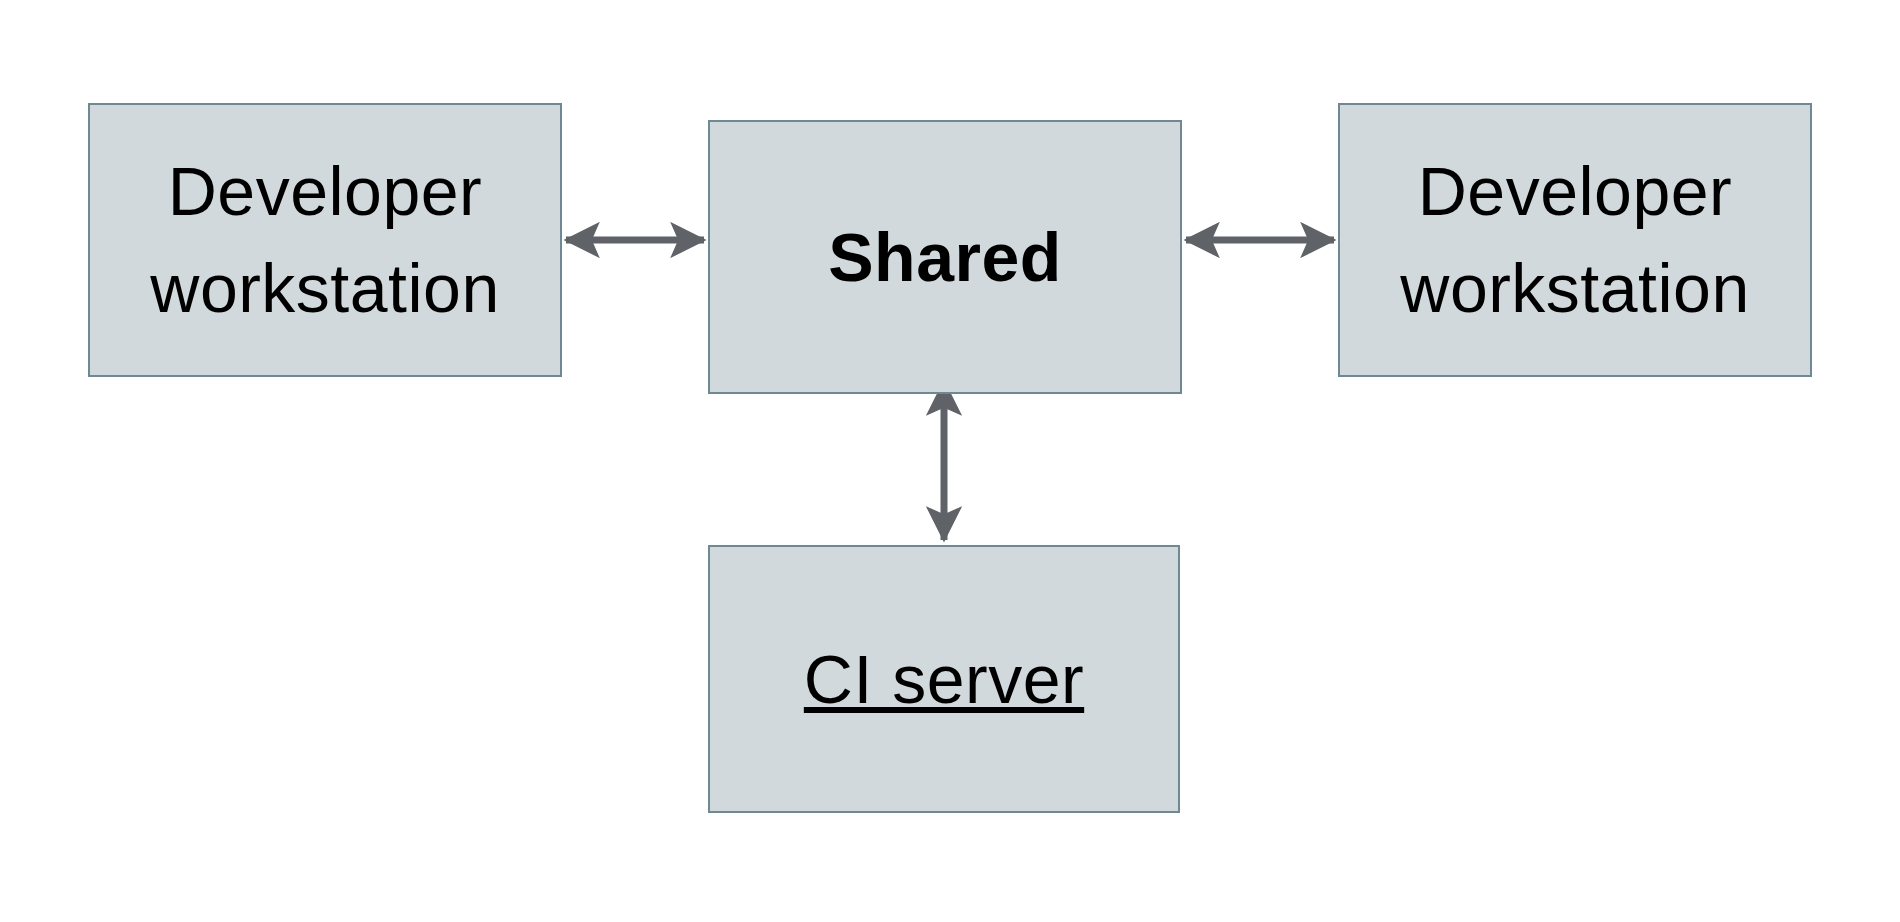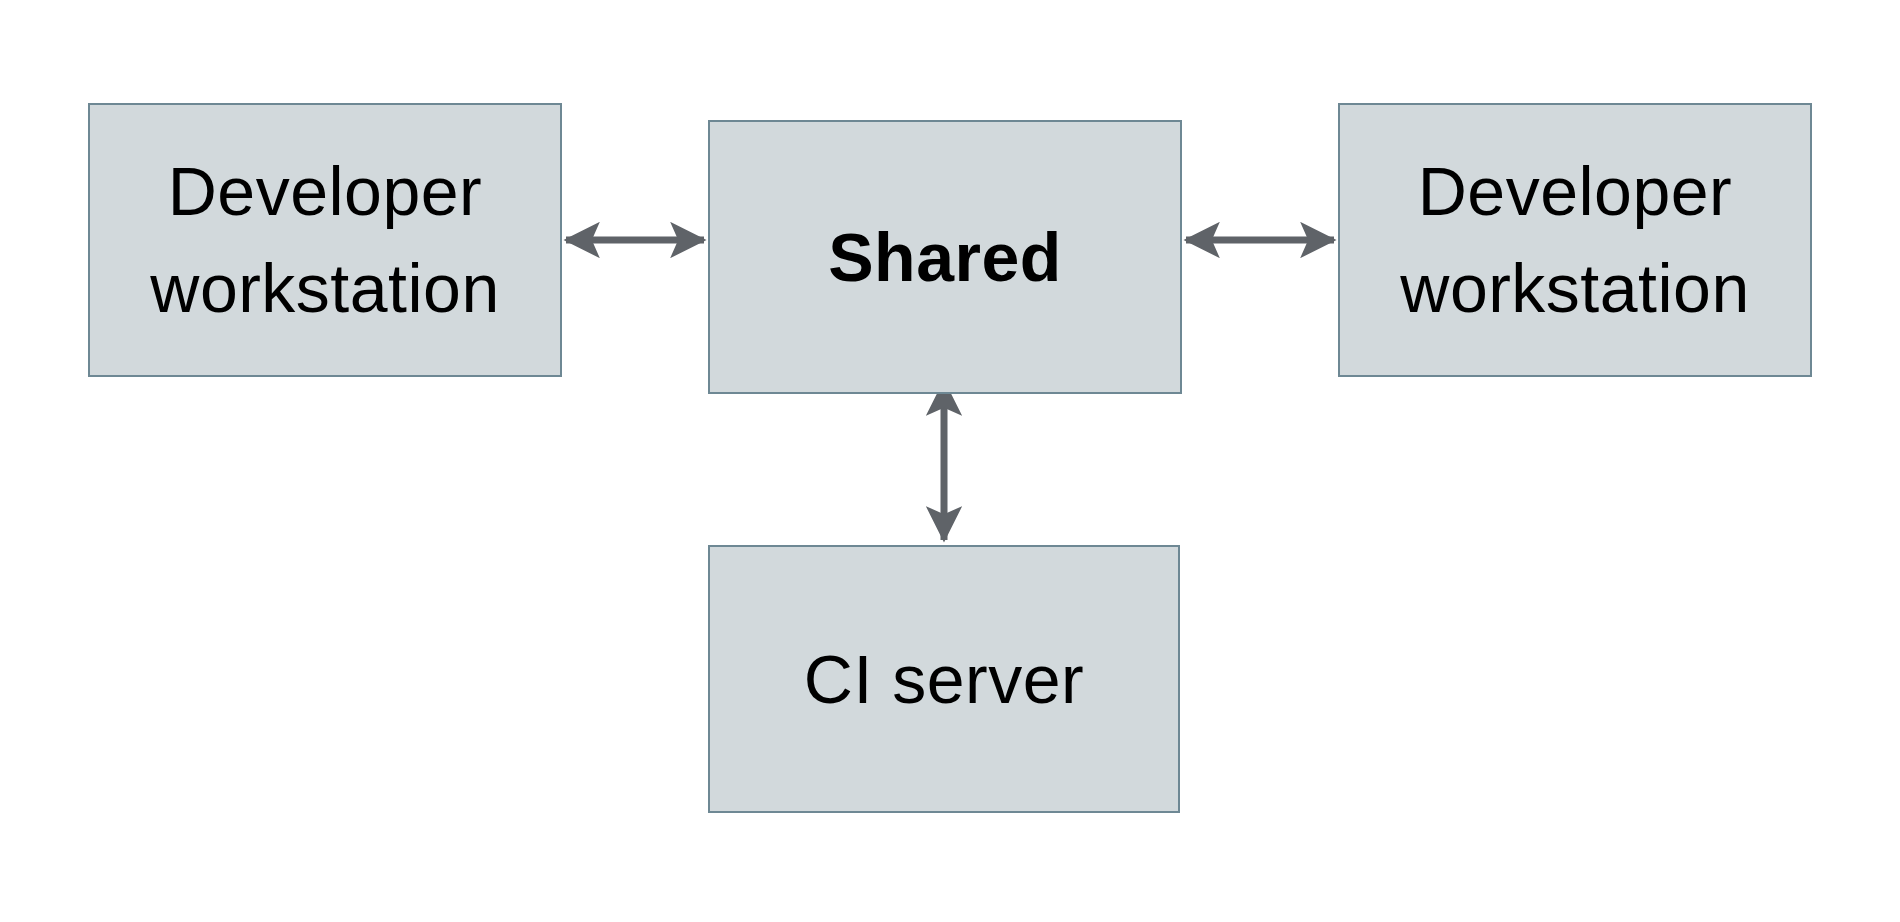--- a/index.html
+++ b/index.html
@@ -43,21 +43,21 @@
     text-align:center;
     color:var(--text);
     font-size:68px;
     line-height:1.42;
     letter-spacing:0.5px;
   }
   .node .line{display:block;white-space:nowrap;}
   .node-left        {left:88px;   top:103px; width:474px; height:274px;}
   .node-center      {left:708px;  top:120px; width:474px; height:274px;font-weight:bold;}
   .node-right       {left:1338px; top:103px; width:474px; height:274px;}
-  .node-ci          {left:708px;  top:545px; width:472px; height:268px;}
+  .node-ci          {left:708px;  top:545px; width:472px; height:268px;text-decoration:underline;}
 </style>
 </head>
 <body>
 
 <div class="canvas">
 
   <svg class="edges" width="1900" height="922" viewBox="0 0 1900 922" aria-hidden="true">
     <defs>
       <marker id="ah" viewBox="0 0 10 10" refX="9.3" refY="5" markerWidth="6.3" markerHeight="5.2" orient="auto-start-reverse" markerUnits="strokeWidth">
         <path class="head" d="M 0 0 L 10 5 L 0 10 L 2.2 5 Z"></path>

